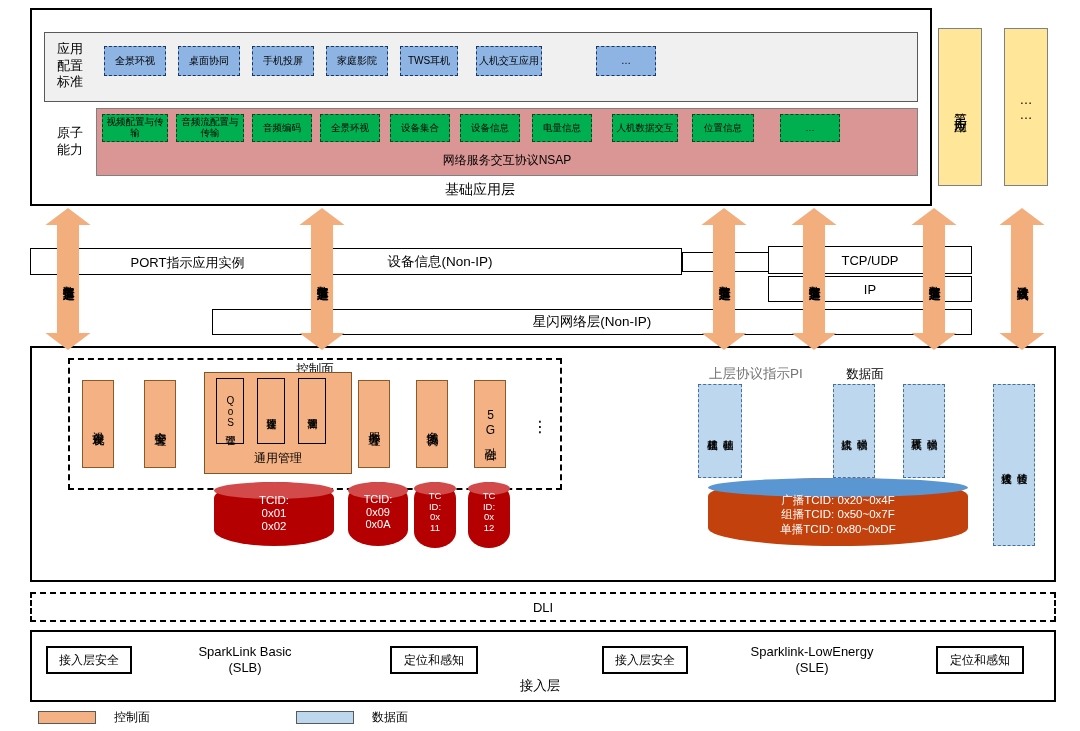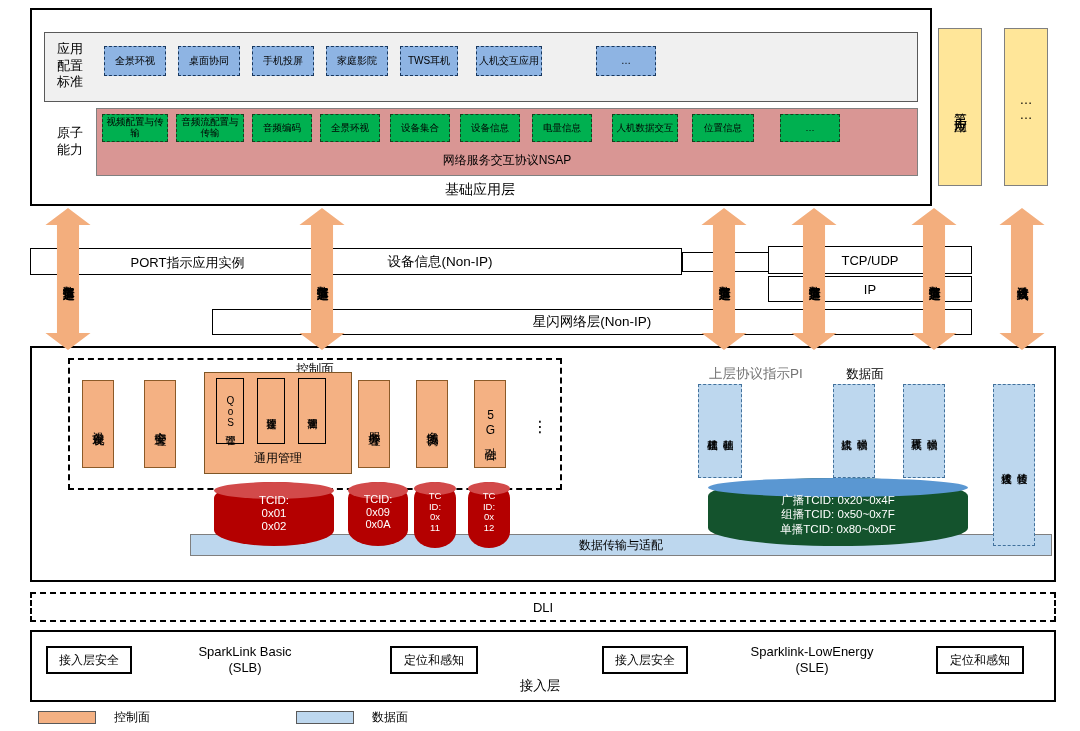--- a/index.html
+++ b/index.html
@@ -13,21 +13,21 @@
   .vl{writing-mode:vertical-lr;text-orientation:upright}
   .blue-item{background:#8EB4E3;border:1px dashed #17375E;font-size:10px;line-height:1.15;padding:1px}
   .green-item{background:#00B050;border:1px dashed #17401F;font-size:9.5px;line-height:1.15;padding:1px}
   .orange-v{background:#F4B183;border:1px solid #8C5A28}
   .orange-v span{font-size:12px;letter-spacing:1px}
   .mode-box{background:#BDD7EE;border:1.5px dashed #41719C}
   .mode-box span{font-size:10.5px;line-height:1.5;text-align:center}
   .cyl{position:absolute;box-sizing:border-box}
   .cyl-red{background:#B40000;border-radius:50%/16px}
   .cyl-red::before{content:"";position:absolute;left:0;right:0;top:0;height:17px;border-radius:50%;background:#D24A4A}
-  .cyl-blue{background:#14532d;border-radius:50%/18px}
+  .cyl-blue{background:#c2410c;border-radius:50%/18px}
   .cyl-blue::before{content:"";position:absolute;left:0;right:0;top:0;height:19px;border-radius:50%;background:#5A97D2}
   .cyl-sm::before{height:13px}
   .cyl .txt{position:absolute;left:0;right:0;color:#fff;text-align:center;white-space:pre-line}
   .arrow{position:absolute;top:208px;width:48px;height:142px;background:#F3AE7D;z-index:6;
          display:flex;align-items:center;justify-content:center;
          clip-path:polygon(50% 0%,97% 12%,73% 12%,73% 88%,97% 88%,50% 100%,3% 88%,27% 88%,27% 12%,3% 12%)}
   .arrow span{writing-mode:vertical-rl;text-orientation:upright;font-size:11.5px;font-weight:bold;line-height:1;letter-spacing:1px}
   .wbox{background:#fff;border:1.5px solid #000}
 </style>
 </head>
@@ -111,21 +111,20 @@
     <span class="v">服务管理</span>
   </div>
   <div class="abs fc orange-v" style="left:416px;top:380px;width:32px;height:88px">
     <span class="v">多域协调</span>
   </div>
   <div class="abs fc orange-v" style="left:474px;top:380px;width:32px;height:88px">
     <span class="v">5G融合</span>
   </div>
   <div class="abs fc b" style="left:528px;top:404px;width:24px;height:44px;font-size:16px">⋮</div>
 
-  <div class="abs fc" style="left:190px;top:534px;width:862px;height:22px;background:#BDD7EE;border:1px solid #7F7F7F;font-size:12px">数据传输与适配</div>
 
   <div class="cyl cyl-red" style="left:214px;top:482px;width:120px;height:64px">
     <div class="txt" style="top:12px;font-size:11.5px;line-height:1.15">TCID:
 0x01
 0x02</div>
   </div>
   <div class="cyl cyl-red" style="left:348px;top:482px;width:60px;height:64px">
     <div class="txt" style="top:11px;font-size:11px;line-height:1.15">TCID:
 0x09
 0x0A</div>

